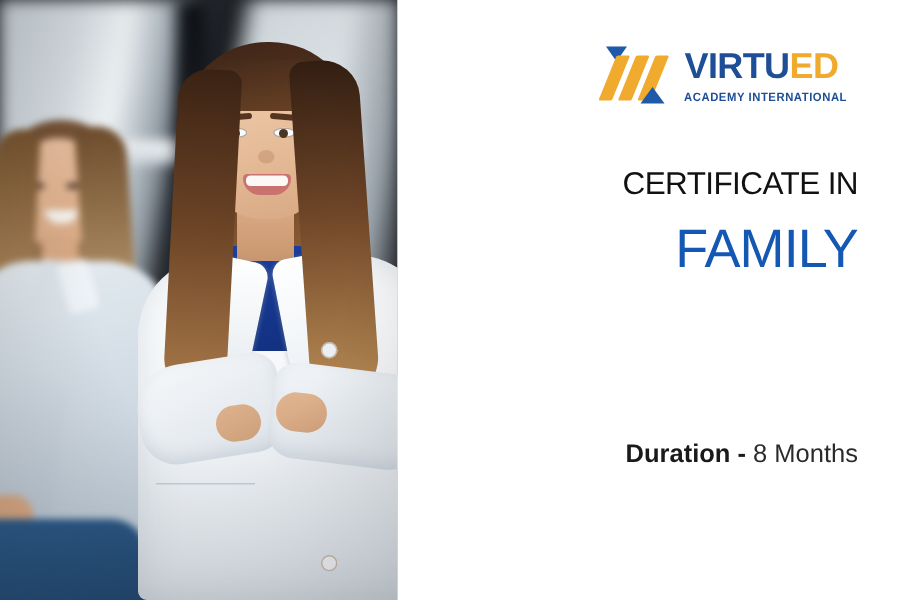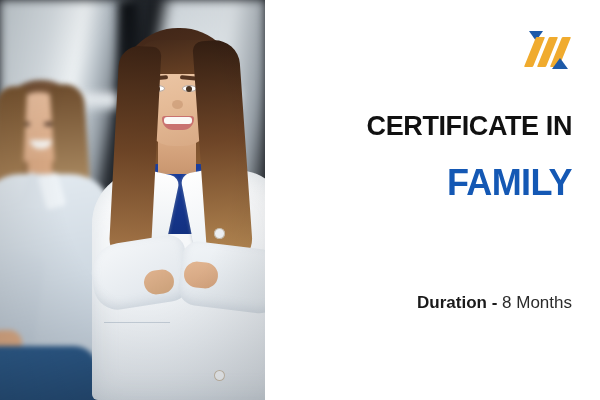--- a/index.html
+++ b/index.html
@@ -311,29 +311,29 @@
   }
 
   
   .headings {
     position:absolute;
     right:28px; top:112px;
     width:420px;
     text-align:right;
   }
   .kicker {
-    font-size:27px; font-weight:bold;
+    font-size:21px; font-weight:normal;
     color:#111111;
     letter-spacing:-0.4px;
     line-height:1.05;
     white-space:nowrap;
   }
   .title {
-    margin-top:23px;
-    font-size:36px; font-weight:bold;
+    margin-top:12px;
+    font-size:36px; font-weight:normal;
     color:#1458b4;
     letter-spacing:-0.6px;
     line-height:1.12;
     white-space:nowrap;
   }
   .title .ln2 { display:block; }
 
   
   .meta {
     position:absolute;
@@ -417,20 +417,24 @@
   <div class="content">
 
     <div class="logo">
       <div class="logo-mark">
         <div class="tri-down"></div>
         <div class="slash s1"></div>
         <div class="slash s2"></div>
         <div class="slash s3"></div>
         <div class="tri-up"></div>
       </div>
+      <div class="logo-text">
+        <div class="logo-word"><span class="v1">VIRTU</span><span class="v2">ED</span></div>
+        <div class="logo-sub">ACADEMY INTERNATIONAL</div>
+      </div>
     </div>
 
     <div class="headings">
       <div class="kicker">CERTIFICATE IN</div>
       <div class="title">
         <span class="ln1">FAMILY</span>
       </div>
     </div>
 
     <div class="meta">

